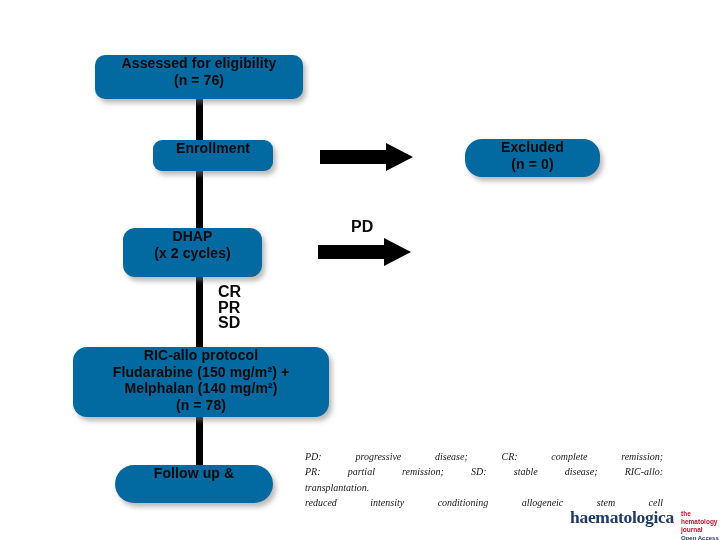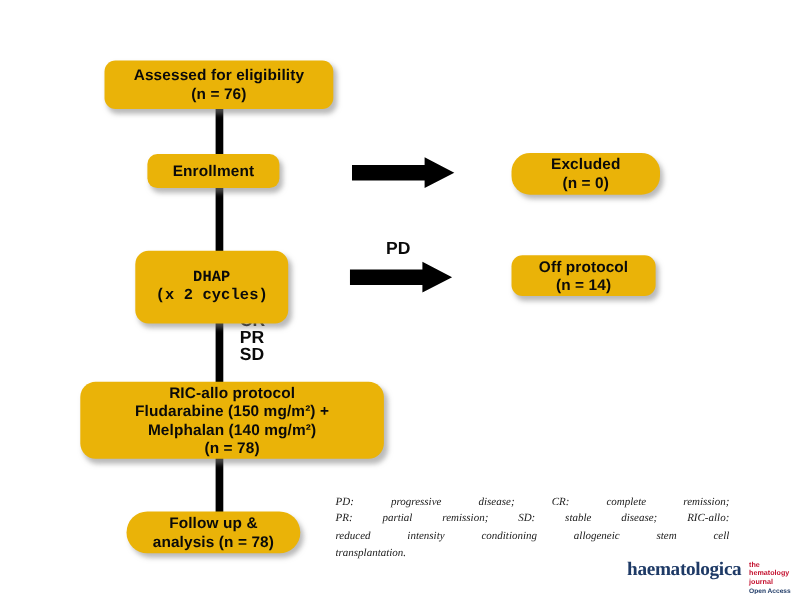--- a/index.html
+++ b/index.html
@@ -6,25 +6,25 @@
   #stage{
     position:relative;
     width:720px;height:540px;
     background:#ffffff;
     overflow:hidden;
     font-family:"Liberation Sans",sans-serif;
   }
   
   .fbox{
     position:absolute;
-    background:#eab308;
+    background:#0369a1;
     border-radius:10px;
     box-shadow:3px 4px 5px rgba(130,130,130,0.55);
     display:flex;flex-direction:column;
-    align-items:center;justify-content:center;
+    align-items:center;justify-content:flex-start;
     font-weight:bold;color:#0a0a0a;
     text-align:center;
     font-size:14px;line-height:1.18;
     letter-spacing:0.1px;
   }
   .fbox .bl{white-space:nowrap;}
   
   .vline{
     position:absolute;
     width:7px;background:#000;
@@ -88,56 +88,51 @@
     <div>CR</div>
     <div>PR</div>
     <div>SD</div>
   </div>
 
   <div class="fbox" style="left:95px;top:55px;width:208px;height:44px;">
     <div class="bl">Assessed for eligibility</div>
     <div class="bl">(n = 76)</div>
   </div>
 
-  <div class="fbox" style="left:134px;top:140px;width:120px;height:31px;border-radius:9px;">
+  <div class="fbox" style="left:153px;top:140px;width:120px;height:31px;border-radius:9px;">
     <div class="bl">Enrollment</div>
   </div>
 
   <div class="fbox" style="left:465px;top:139px;width:135px;height:38px;border-radius:17px;">
     <div class="bl">Excluded</div>
     <div class="bl">(n = 0)</div>
   </div>
 
-  <div class="fbox" style="left:123px;top:228px;width:139px;height:66px;border-radius:12px;font-family:Liberation Mono, monospace;">
+  <div class="fbox" style="left:123px;top:228px;width:139px;height:49px;border-radius:12px;">
     <div class="bl">DHAP</div>
     <div class="bl">(x 2 cycles)</div>
   </div>
 
-  <div class="fbox" style="left:465px;top:232px;width:131px;height:37px;">
-    <div class="bl">Off protocol</div>
-    <div class="bl">(n = 14)</div>
-  </div>
 
-  <div class="fbox" style="left:73px;top:347px;width:276px;height:70px;border-radius:14px;">
+  <div class="fbox" style="left:73px;top:347px;width:256px;height:70px;border-radius:14px;">
     <div class="bl">RIC-allo protocol</div>
     <div class="bl">Fludarabine (150 mg/m²) +</div>
     <div class="bl">Melphalan (140 mg/m²)</div>
     <div class="bl">(n = 78)</div>
   </div>
 
   <div class="fbox" style="left:115px;top:465px;width:158px;height:38px;border-radius:19px;">
     <div class="bl">Follow up &amp;</div>
-    <div class="bl">analysis (n = 78)</div>
   </div>
 
   <div id="footnote">
     <div class="fl">PD: progressive disease; CR: complete remission;</div>
     <div class="fl">PR: partial remission; SD: stable disease; RIC-allo:</div>
+    <div class="fl last">transplantation.</div>
     <div class="fl">reduced intensity conditioning allogeneic stem cell</div>
-    <div class="fl last">transplantation.</div>
   </div>
 
   <div id="logo">
     <div id="logo-wordmark">haematologica</div>
     <div id="logo-taglines">
       <div id="logo-tagline1">the hematology journal</div>
       <div id="logo-tagline2">Open Access Publication</div>
     </div>
   </div>
 

